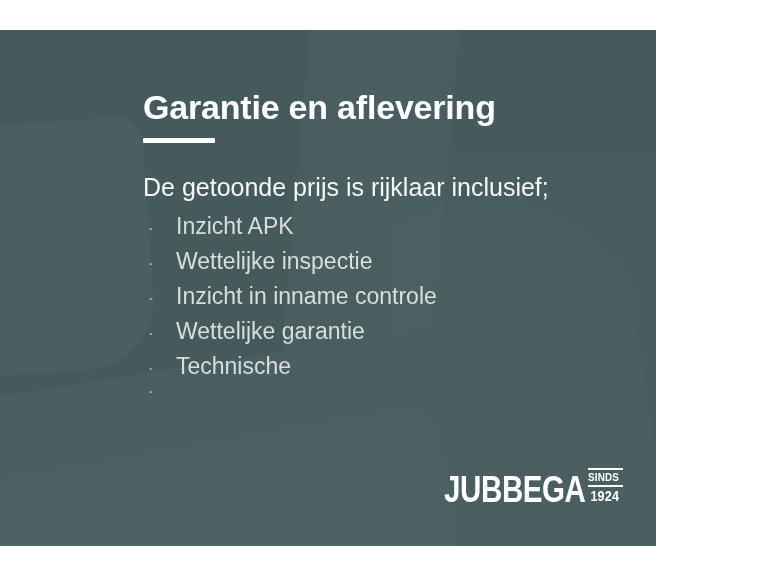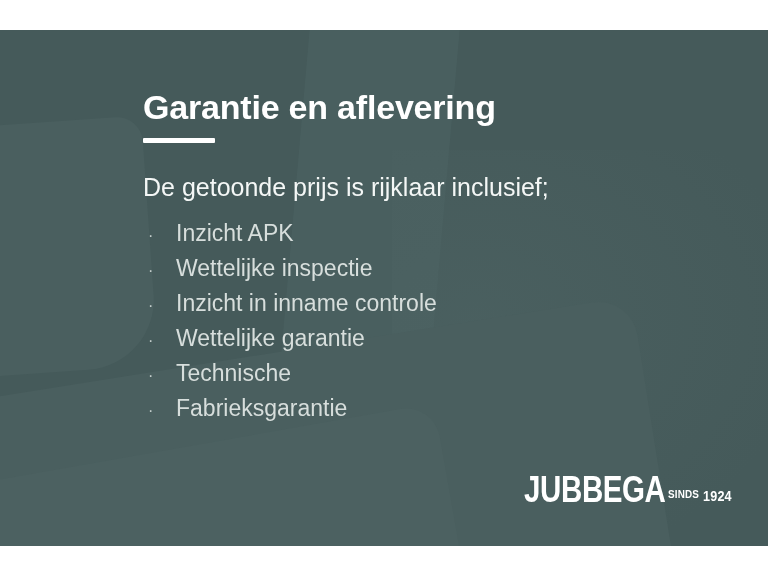--- a/index.html
+++ b/index.html
@@ -19,21 +19,21 @@
     position: relative;
     width: 768px;
     height: 576px;
     background: #ffffff;
   }
 
   .slide-canvas {
     position: absolute;
     left: 0;
     top: 30px;
-    width: 768px;
+    width: 656px;
     height: 516px;
     background: #455a5a;
     overflow: hidden;
   }
 
   
   .bg-shape {
     position: absolute;
     pointer-events: none;
   }
@@ -106,21 +106,21 @@
 
   .title-rule {
     margin-top: 12px;
     width: 72px;
     height: 5px;
     background: #ffffff;
     border-radius: 1px;
   }
 
   .intro-line {
-    margin: 30px 0 15px 0;
+    margin: 30px 0 8px 0;
     color: #f4f7f6;
     font-size: 25px;
     font-weight: normal;
     line-height: 1.15;
     white-space: nowrap;
   }
 
   .bullet-list {
     list-style: none;
     margin: 6px 0 0 0;
@@ -168,20 +168,21 @@
     letter-spacing: -0.5px;
     line-height: 0.78;
     transform: scaleX(0.82);
     transform-origin: right bottom;
   }
 
   .logo-since {
     margin-left: 3px;
     margin-bottom: 1px;
     display: flex;
+    flex-direction: column;
     justify-content: flex-end;
     color: #ffffff;
     font-family: "Liberation Sans Narrow", "Liberation Sans", sans-serif;
     font-weight: bold;
     line-height: 1;
   }
 
   .logo-since-rule {
     height: 2px;
     background: #ffffff;
@@ -247,21 +248,20 @@
           <span class="bullet-text">Wettelijke garantie</span>
         </li>
 
         <li class="bullet-item">
           <span class="bullet-marker">·</span>
           <span class="bullet-text">Technische</span>
         </li>
 
         <li class="bullet-item">
           <span class="bullet-marker">·</span>
-          <span class="bullet-text">Fabrieksgarantie</span>
         </li>
 
       </ul>
     </div>
 
     <div class="logo">
       <span class="logo-wordmark">JUBBEGA</span>
       <span class="logo-since">
         <span class="logo-since-rule"></span>
         <span class="logo-since-top">SINDS</span>

